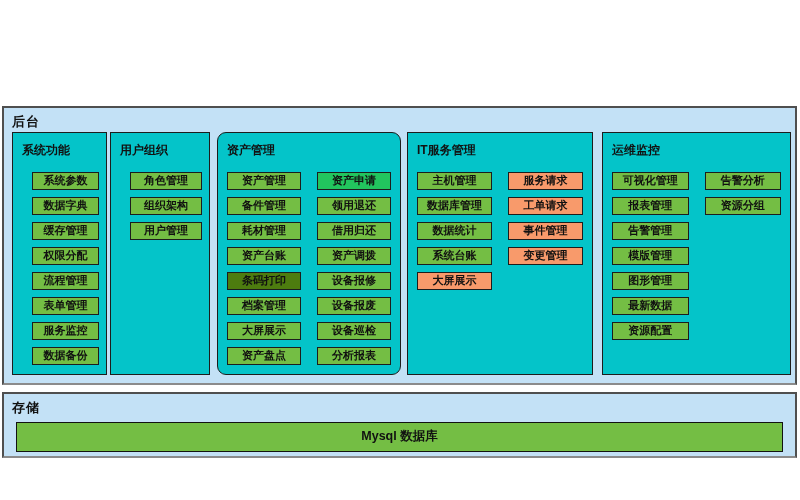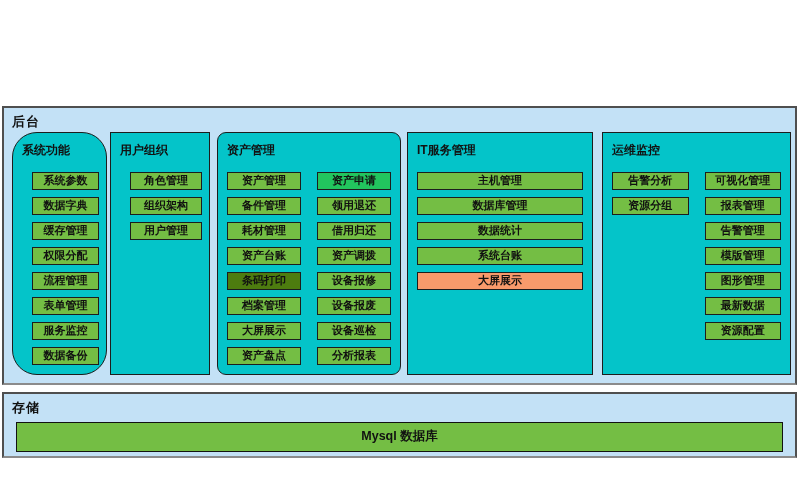--- a/index.html
+++ b/index.html
@@ -12,21 +12,21 @@
   .layer-storage{top:392px;height:66px;}
   .layer-label{position:absolute;top:5px;left:8px;font-size:13px;font-weight:700;letter-spacing:1px;}
   
   .fe-node{position:absolute;top:15px;height:28px;line-height:25px;text-align:center;
            font-size:12px;font-weight:600;border:1.5px solid #1d1d1d;padding:0 10px;white-space:nowrap;}
   .fe-node-0{left:151px;width:78px;padding:0;}
   .fe-node-1{left:279px;}
   .fe-node-2{left:614px;width:72px;padding:0;}
   
   .be-col{position:absolute;top:24px;height:243px;border:1.5px solid #1d1d1d;}
-  .be-col-0{left:8px;width:95px;border-radius:25px;}
+  .be-col-0{left:8px;width:95px;}
   .be-col-1{left:106px;width:100px;}
   .be-col-2{left:213px;width:184px;border-radius:9px;}
   .be-col-3{left:403px;width:186px;}
   .be-col-4{left:598px;width:189px;}
   .be-col-title{padding:9px 0 0 9px;font-size:12px;font-weight:600;white-space:nowrap;}
   .be-groups{display:flex;gap:16px;padding:0 9px;margin-top:13px;}
   .be-col-0 .be-groups,.be-col-1 .be-groups{padding:0 7px;margin-left:12px;}
   .be-group{flex:1;display:flex;flex-direction:column;gap:7px;min-width:0;}
   .chip{height:18px;line-height:15px;text-align:center;font-size:11px;font-weight:600;
         border:1.5px solid #1d1d1d;white-space:nowrap;overflow:hidden;}
@@ -96,37 +96,43 @@
         <div class="be-col be-col-3" style="background: rgb(4, 196, 201);">
           <div class="be-col-title">IT服务管理</div>
           <div class="be-groups">
             <div class="be-group">
               <div class="chip chip-green" style="background: rgb(116, 190, 68);">主机管理</div>
               <div class="chip chip-green" style="background: rgb(116, 190, 68);">数据库管理</div>
               <div class="chip chip-green" style="background: rgb(116, 190, 68);">数据统计</div>
               <div class="chip chip-green" style="background: rgb(116, 190, 68);">系统台账</div>
               <div class="chip chip-orange" style="background: rgb(248, 154, 107);">大屏展示</div>
             </div>
+            <div class="be-group">
+              <div class="chip chip-orange" style="background: rgb(248, 154, 107);">服务请求</div>
+              <div class="chip chip-orange" style="background: rgb(248, 154, 107);">工单请求</div>
+              <div class="chip chip-orange" style="background: rgb(248, 154, 107);">事件管理</div>
+              <div class="chip chip-orange" style="background: rgb(248, 154, 107);">变更管理</div>
+            </div>
           </div>
         </div>
         <div class="be-col be-col-4" style="background: rgb(4, 196, 201);">
           <div class="be-col-title">运维监控</div>
           <div class="be-groups">
-            <div class="be-group">
-              <div class="chip chip-green" style="background: rgb(116, 190, 68);">告警分析</div>
-              <div class="chip chip-green" style="background: rgb(116, 190, 68);">资源分组</div>
-            </div>
             <div class="be-group">
               <div class="chip chip-green" style="background: rgb(116, 190, 68);">可视化管理</div>
               <div class="chip chip-green" style="background: rgb(116, 190, 68);">报表管理</div>
               <div class="chip chip-green" style="background: rgb(116, 190, 68);">告警管理</div>
               <div class="chip chip-green" style="background: rgb(116, 190, 68);">模版管理</div>
               <div class="chip chip-green" style="background: rgb(116, 190, 68);">图形管理</div>
               <div class="chip chip-green" style="background: rgb(116, 190, 68);">最新数据</div>
               <div class="chip chip-green" style="background: rgb(116, 190, 68);">资源配置</div>
+            </div>
+            <div class="be-group">
+              <div class="chip chip-green" style="background: rgb(116, 190, 68);">告警分析</div>
+              <div class="chip chip-green" style="background: rgb(116, 190, 68);">资源分组</div>
             </div>
           </div>
         </div>
       </div>
   </section>
 
   <section class="layer layer-storage" style="background: rgb(195, 225, 246);">
     <div class="layer-label">存储</div>
     <div class="db-bar" style="background: rgb(116, 190, 68);">Mysql 数据库</div>
   </section>

